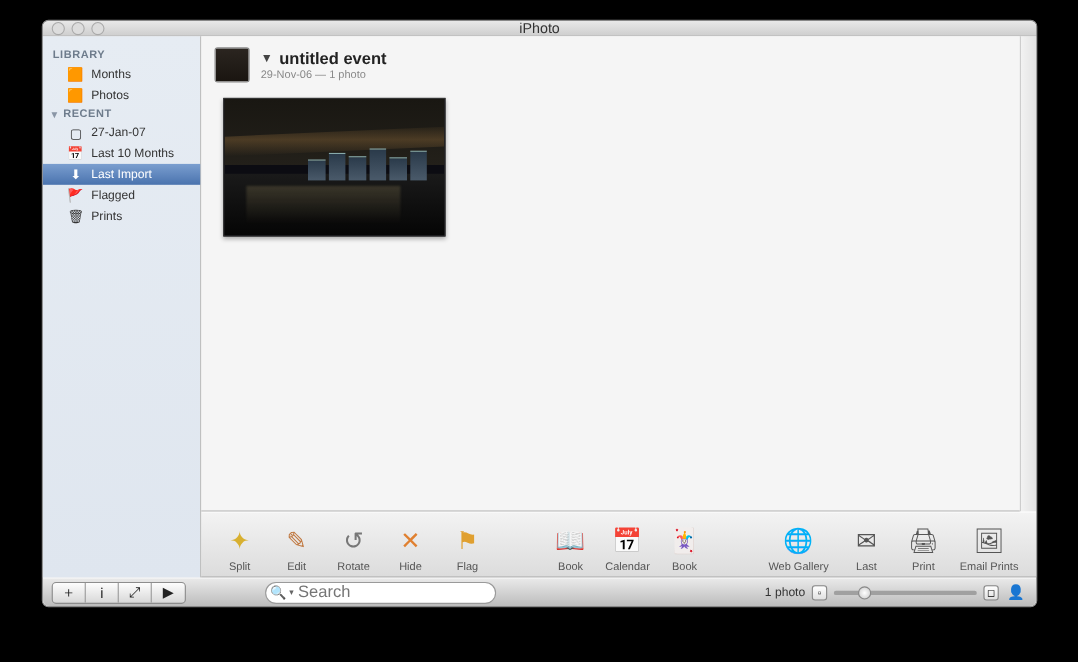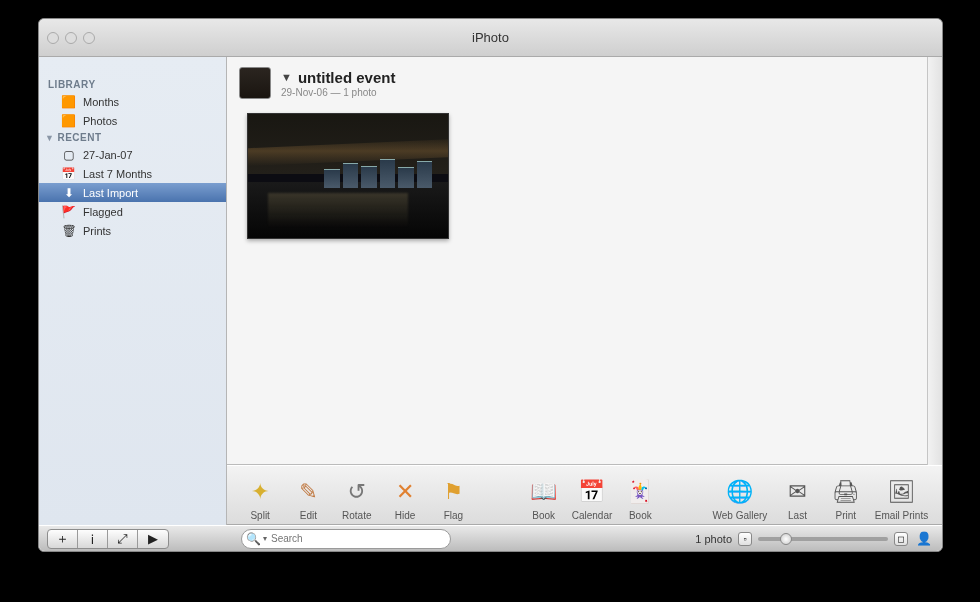--- a/index.html
+++ b/index.html
@@ -16,21 +16,21 @@
   left: 38px; top: 18px;
   width: 905px; height: 534px;
   background: #ededed;
   border: 1px solid #888;
   border-radius: 6px;
   box-shadow: 0 10px 40px rgba(0,0,0,0.6);
   display: flex;
   flex-direction: column;
 }
 .titlebar {
-  height: 38px;
+  height: 14px;
   background: linear-gradient(#e8e8e8, #cfcfcf);
   border-bottom: 1px solid #aaa;
   border-radius: 6px 6px 0 0;
   display: flex;
   align-items: center;
   position: relative;
 }
 .traffic { display: flex; gap: 6px; margin-left: 8px; }
 .tlight {
   width: 12px; height: 12px; border-radius: 50%;
@@ -40,24 +40,24 @@
   position: absolute; left:0; right:0; text-align:center;
   font-size: 13px; color:#333;
   pointer-events:none;
 }
 .body {
   flex: 1;
   display: flex;
   min-height:0;
 }
 .sidebar {
-  width: 188px;
+  width: 144px;
   background: linear-gradient(#e6ecf3, #dfe6ef);
   border-right: 1px solid #b5b5b5;
-  padding-top: 20px;
+  padding-top: 10px;
   font-size: 11px;
   color: #333;
 }
 .sidebar .section-header {
   display: flex; align-items: center;
   padding: 2px 6px;
   color: #6e7c8c;
   font-weight: bold;
   font-size: 10px;
   letter-spacing: .5px;
@@ -193,21 +193,21 @@
   border:1px solid #9a9a9a;
   border-radius:10px;
   background:#fff;
   padding:0 8px 0 4px;
   width: 210px;
 }
 .searchwrap .sicon { font-size:12px; color:#666; margin-right:2px; }
 .searchwrap .tri { font-size:8px; color:#666; margin-right:4px; }
 .searchwrap input {
   border:none; outline:none; flex:1;
-  font-size:10px; background:transparent;
+  font-size:15px; background:transparent;
 }
 .status-center { flex:1; text-align:right; font-size:11px; color:#333; }
 .slider {
   display:flex; align-items:center; gap:6px;
 }
 .slider .sicon { width:14px; height:14px;
   border:1px solid #888; border-radius:3px;
   background:linear-gradient(#fff,#e0e0e0);
   display:flex; align-items:center; justify-content:center;
   font-size:9px;
@@ -258,21 +258,21 @@
       <div class="section-header">
         <span class="tri">▼</span>
         <span>RECENT</span>
       </div>
       <div class="item">
         <span class="icon">▢</span>
         <span>27-Jan-07</span>
       </div>
       <div class="item">
         <span class="icon">📅</span>
-        <span>Last 7 Months</span>
+        <span>Last 10 Months</span>
       </div>
       <div class="item selected">
         <span class="icon">⬇</span>
         <span>Last Import</span>
       </div>
       <div class="item">
         <span class="icon">🚩</span>
         <span>Flagged</span>
       </div>
       <div class="item">

